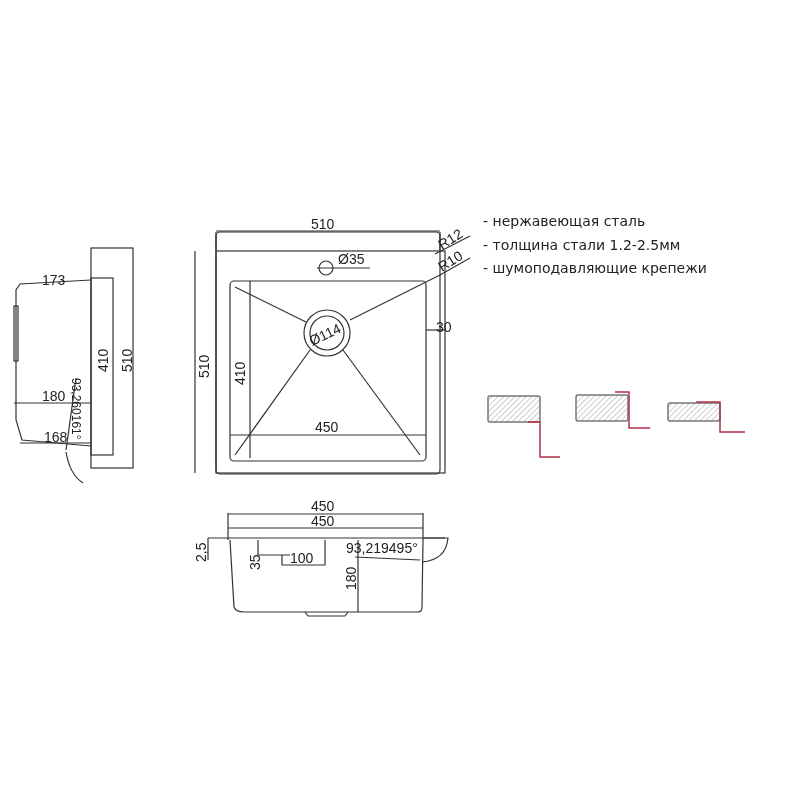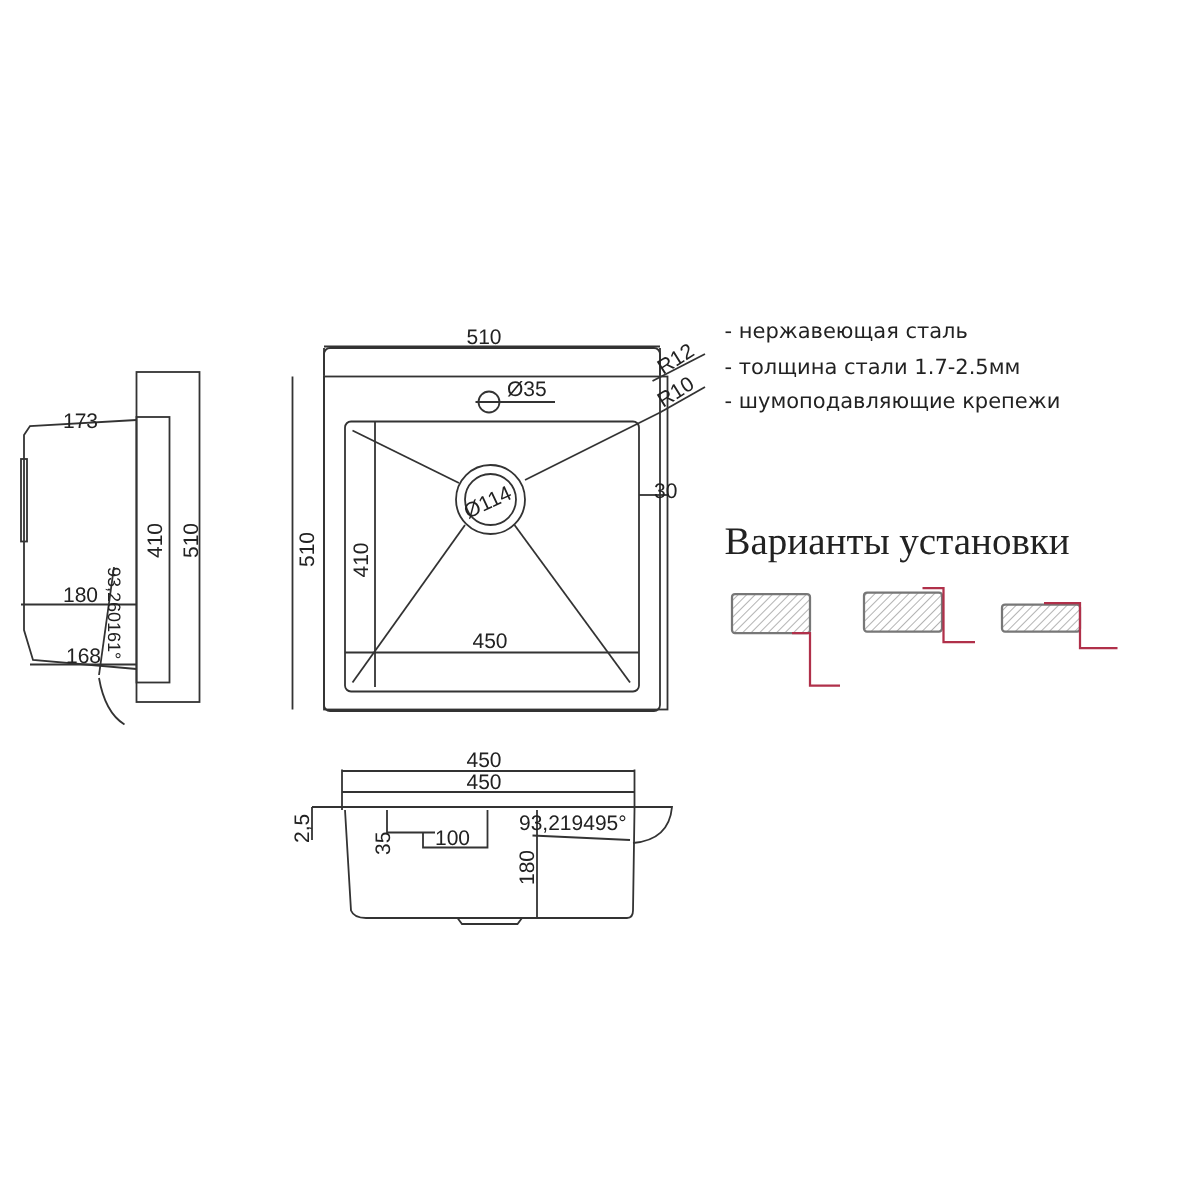--- a/index.html
+++ b/index.html
@@ -107,17 +107,16 @@
     <polyline points="615,392 629,392 629,428 650,428" fill="none" stroke="#b0304a" stroke-width="1.5"></polyline>
   </g>
   <g>
     <rect x="668" y="403" width="52" height="18" rx="2" fill="url(#hatch)" stroke="#777" stroke-width="1.5"></rect>
     <polyline points="696,402 720,402 720,432 745,432" fill="none" stroke="#b0304a" stroke-width="1.5"></polyline>
   </g>
 </svg>
 
 <div class="feat">
   <div>- нержавеющая сталь</div>
-  <div>- толщина стали 1.7-2.5мм</div>
+  <div>- толщина стали 1.2-2.5мм</div>
   <div>- шумоподавляющие крепежи</div>
 </div>
-<div class="title">Варианты установки</div>
 </div>
 
 </body></html>

